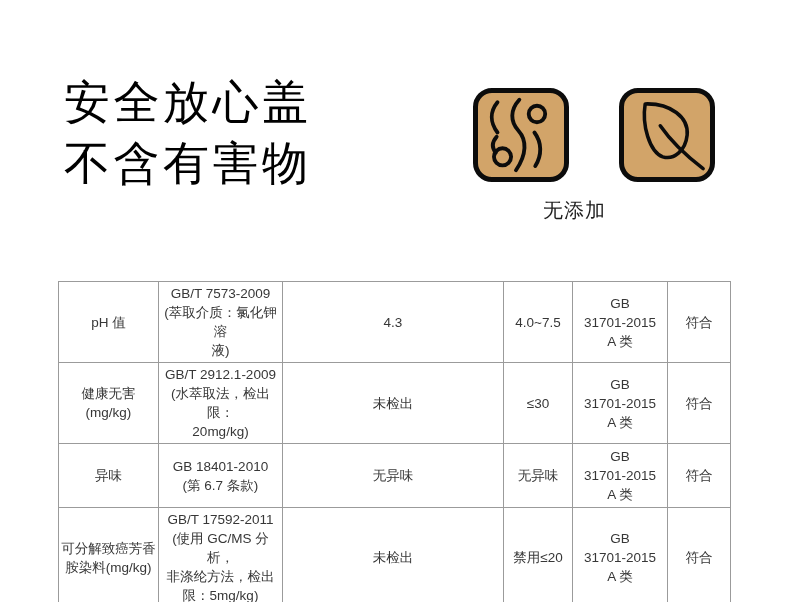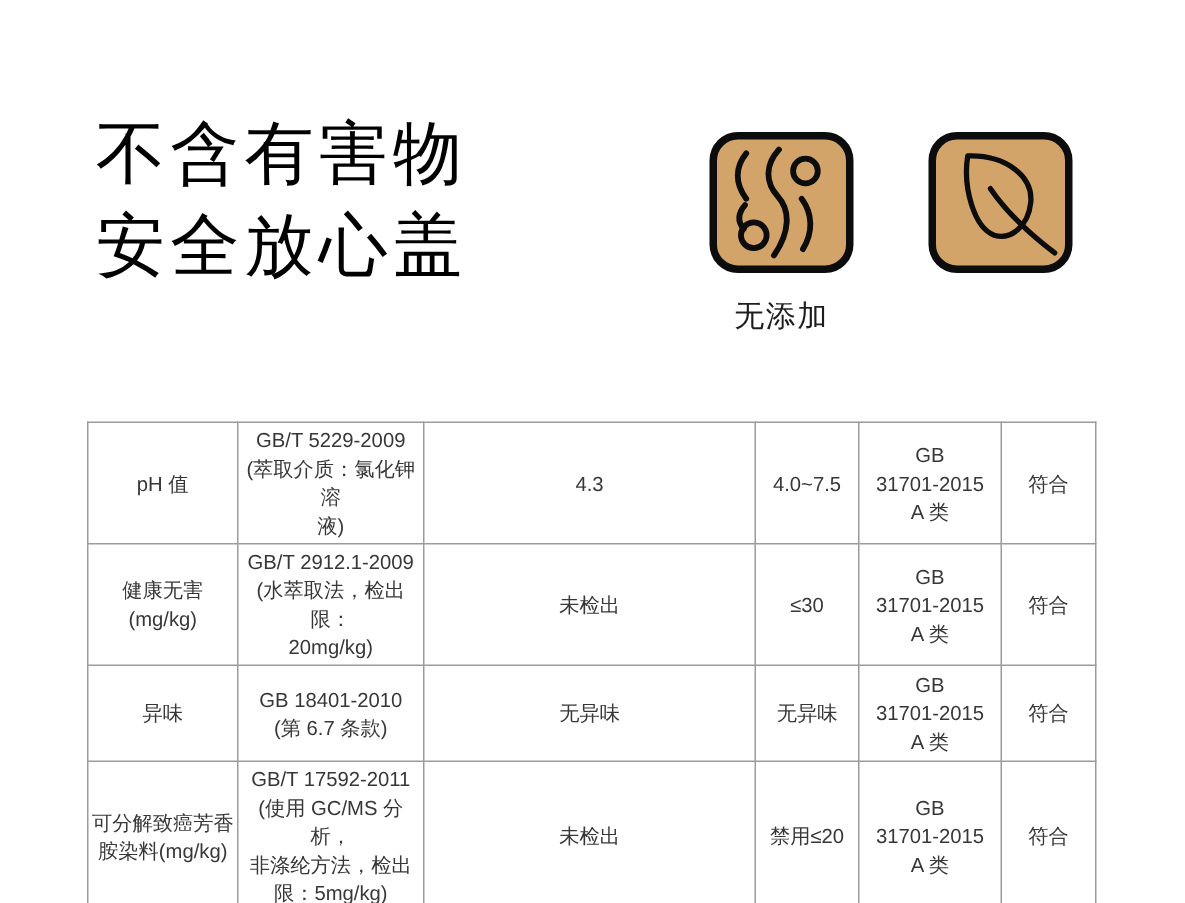--- a/index.html
+++ b/index.html
@@ -37,21 +37,21 @@
     border-radius: 19px;
     box-sizing: content-box;
   }
   .badge svg { display: block; width: 86px; height: 84px; }
   .badge-no-additive { left: 473px; }
   .badge-healthy     { left: 619px; }
   .badge-label {
     position: absolute;
     top: 197px;
     width: 170px;
-    text-align: center;
+    text-align: right;
     font-size: 20px;
     letter-spacing: 1px;
     color: #1d1d1d;
     white-space: nowrap;
   }
   .badge-label-1 { left: 436px; }
   .badge-label-2 { left: 583px; }
 
   
   .spec-table {
@@ -77,22 +77,22 @@
   .row-2 td { height: 65px; }
   .row-3 td { height: 59px; }
   .row-4 td { height: 80px; }
 </style>
 </head>
 <body>
 
 <div class="canvas">
 
   <div class="headline">
+    <div>安全放心盖</div>
     <div>不含有害物</div>
-    <div>安全放心盖</div>
   </div>
 
   <div class="badge badge-no-additive">
     <span>
       <svg viewBox="0 0 100 100" fill="none" stroke="#0c0c0c" stroke-width="4.6" stroke-linecap="round">
         <circle cx="69" cy="25" r="9.8"></circle>
         <circle cx="28" cy="76" r="10.2"></circle>
         <path d="M 22 11 C 13 22 13 35 22 47"></path>
         <path d="M 21 52 C 15 59 15 65 20 71"></path>
         <path d="M 48 8 C 37 20 37 34 47 45 C 57 56 57 73 44 92"></path>
@@ -117,21 +117,21 @@
       <col style="width:100px">
       <col style="width:124px">
       <col style="width:221px">
       <col style="width:69px">
       <col style="width:95px">
       <col style="width:63px">
     </colgroup>
     <tbody>
       <tr class="row-1">
         <td>pH 值</td>
-        <td>GB/T 5229-2009
+        <td>GB/T 7573-2009
 (萃取介质：氯化钾溶
 液)</td>
         <td>4.3</td>
         <td>4.0~7.5</td>
         <td>GB
 31701-2015
 A 类</td>
         <td>符合</td>
       </tr>
       <tr class="row-2">

